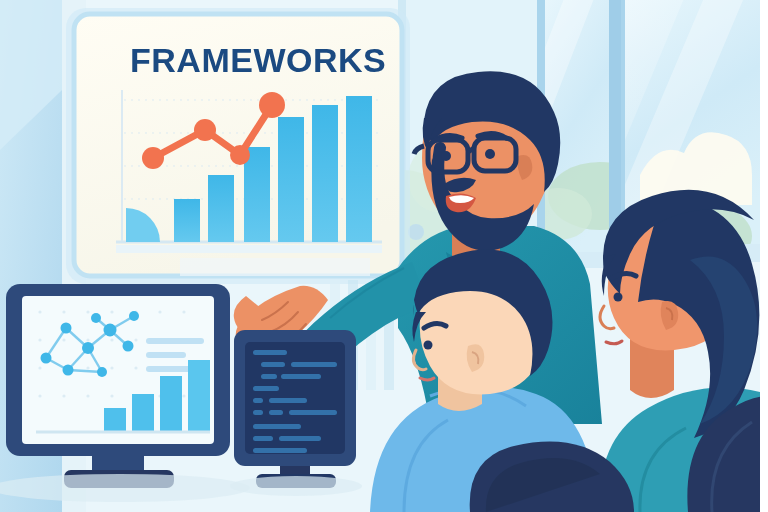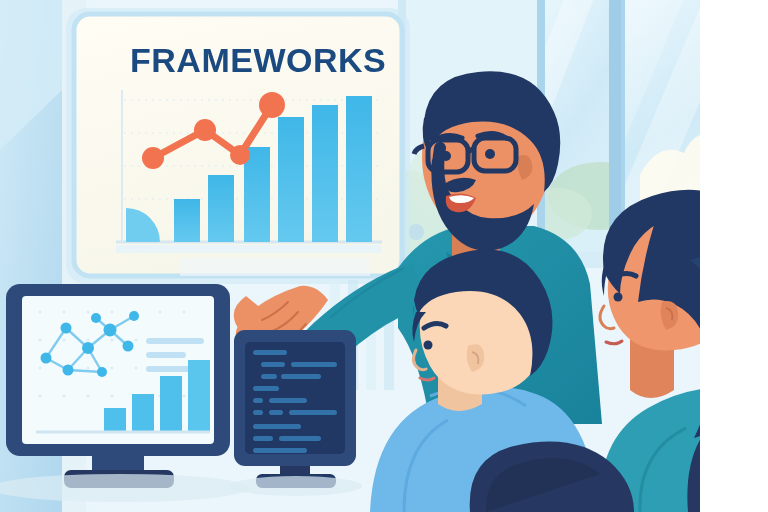--- a/index.html
+++ b/index.html
@@ -6,21 +6,21 @@
   html, body {
     margin: 0;
     padding: 0;
     background: #ffffff;
   }
   body {
     font-family: "Liberation Sans", sans-serif;
   }
   #scene {
     position: relative;
-    width: 700px;
+    width: 760px;
     height: 512px;
     overflow: hidden;
     background: #eaf5fb;
     text-align: right;
   }
   #scene svg {
     display: block;
     width: 768px;
     height: 512px;
   }

